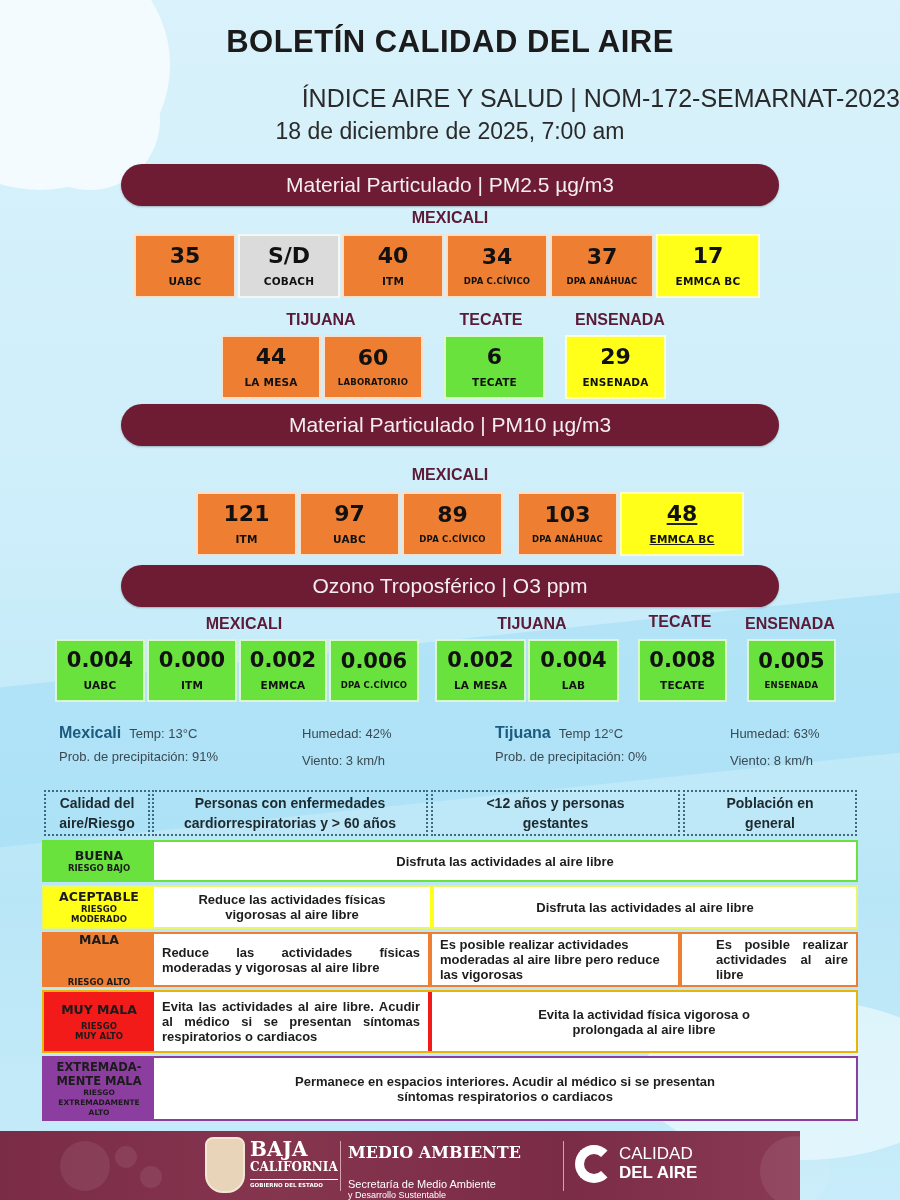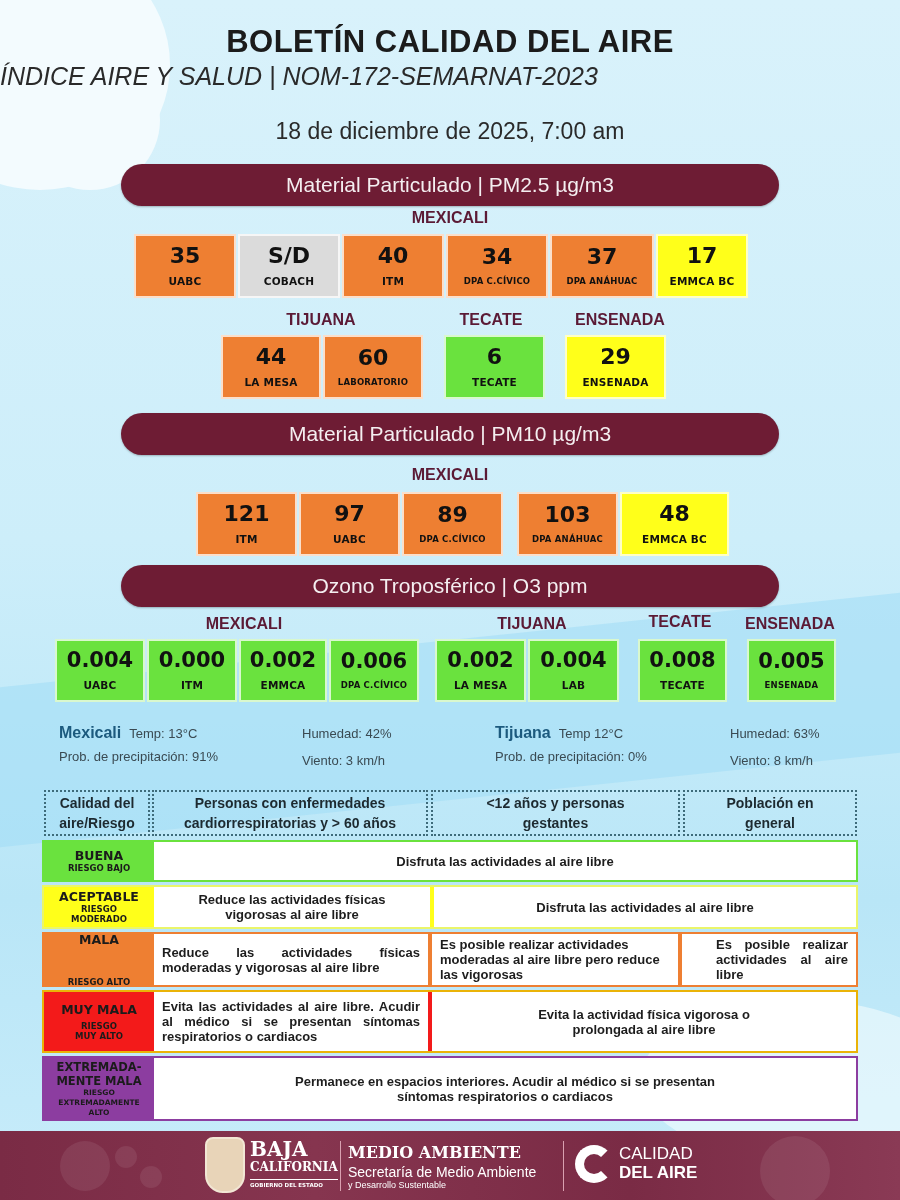--- a/index.html
+++ b/index.html
@@ -8,22 +8,22 @@
     font-family: "Liberation Sans", "DejaVu Sans", sans-serif;
     background: linear-gradient(180deg, #d9f2fb 0%, #cdeefa 45%, #b9e6f7 75%, #c8ecfa 100%);
     position: relative;
     color: #222;
   }
   .cloud { position: absolute; background: #f3fbfe; border-radius: 50%; }
   .bg-wedge { position: absolute; background: rgba(160,220,245,0.55); }
 
   .title { position: absolute; top: 24px; width: 100%; text-align: center;
     font-weight: 700; font-size: 31px; letter-spacing: 0.5px; color: #1b1b1b; }
-  .subtitle { position: absolute; top: 62px; width: 100%; text-align: left;
-    font-size: 25px; color: #2a2a2a; font-style: italic; }
+  .subtitle { position: absolute; top: 84px; width: 100%; text-align: right;
+    font-size: 25px; color: #2a2a2a; }
   .date { position: absolute; top: 118px; width: 100%; text-align: center;
     font-size: 23px; color: #2a2a2a; }
 
   .banner { position: absolute; left: 121px; width: 658px; height: 42px;
     background: #6e1c34; border-radius: 22px; color: #f4eef0;
     font-size: 21px; text-align: center; line-height: 42px;
     box-shadow: 0 1px 2px rgba(0,0,0,0.25); }
 
   .city { position: absolute; font-weight: 700; color: #5b1a35; font-size: 16px; text-align: center; }
 
@@ -46,21 +46,21 @@
     border: 2px dotted #3e6b7a; }
   .lrow { position: absolute; left: 42px; width: 816px; display: flex; }
   .lcat { display: flex; flex-direction: column; align-items: center; justify-content: center; text-align: center;
     font-family: "DejaVu Sans", sans-serif; font-weight: 700; color: #1b1b1b; }
   .lcat .c1 { font-size: 12.5px; line-height: 14px; }
   .lcat .c2 { font-size: 8.5px; line-height: 10px; }
   .cell { background: #fff; display: flex; align-items: center; justify-content: center;
     font-weight: 700; font-size: 13px; color: #1d1d1d; text-align: center; line-height: 15px; padding: 0 8px; }
   .cell.just { text-align: justify; justify-content: flex-start; }
 
-  .footer { position: absolute; left: 0; top: 1131px; width: 900px; height: 69px;
+  .footer { position: absolute; left: 0; top: 1131px; width: 800px; height: 69px;
     background: linear-gradient(90deg, #7a2b45 0%, #86354f 35%, #7a2b45 70%, #8a3a55 100%); }
   .footer .pat { position: absolute; border-radius: 50%; background: rgba(255,255,255,0.08); }
 </style>
 </head>
 <body>
 
 <div class="cloud" style="left:-90px;top:-60px;width:260px;height:250px;"></div>
 <div class="cloud" style="left:20px;top:50px;width:140px;height:140px;"></div>
 <div class="bg-wedge" style="left:0;top:640px;width:900px;height:160px;transform:skewY(-6deg);"></div>
 <div class="cloud" style="left:640px;top:1000px;width:320px;height:160px;opacity:0.6;"></div>
@@ -85,21 +85,21 @@
     <span class="lbl">ITM</span>
   </div>
   <div class="box orange" style="width:102px;height:64px;">
     <span class="val">34</span>
     <span class="lbl sm">DPA C.CÍVICO</span>
   </div>
   <div class="box orange" style="width:104px;height:64px;">
     <span class="val">37</span>
     <span class="lbl sm">DPA ANÁHUAC</span>
   </div>
-  <div class="box yellow" style="width:92px;height:64px;align-items:center;">
+  <div class="box yellow" style="width:104px;height:64px;align-items:center;">
     <span class="val">17</span>
     <span class="lbl">EMMCA BC</span>
   </div>
 </div>
 
 <div class="city" style="left:221px;width:200px;top:311px;">TIJUANA</div>
 <div class="city" style="left:441px;width:100px;top:311px;">TECATE</div>
 <div class="city" style="left:560px;width:120px;top:311px;">ENSENADA</div>
 
 <div class="row" style="left:221px;top:335px;">
@@ -118,40 +118,40 @@
     <span class="lbl">TECATE</span>
   </div>
 </div>
 <div class="row" style="left:565px;top:335px;">
   <div class="box yellow" style="width:101px;height:64px;">
     <span class="val">29</span>
     <span class="lbl">ENSENADA</span>
   </div>
 </div>
 
-<div class="banner" style="top:413px;">Material Particulado  | PM10  µg/m3</div>
+<div class="banner" style="top:404px;">Material Particulado  | PM10  µg/m3</div>
 <div class="city" style="left:0;width:900px;top:466px;">MEXICALI</div>
 <div class="row" style="left:196px;top:492px;">
   <div class="box orange" style="width:101px;height:64px;">
     <span class="val">121</span>
     <span class="lbl">ITM</span>
   </div>
   <div class="box orange" style="width:101px;height:64px;">
     <span class="val">97</span>
     <span class="lbl">UABC</span>
   </div>
   <div class="box orange" style="width:101px;height:64px;">
     <span class="val">89</span>
     <span class="lbl sm">DPA C.CÍVICO</span>
   </div>
   <div class="box orange" style="width:101px;height:64px;margin-left:12px;">
     <span class="val">103</span>
     <span class="lbl sm">DPA ANÁHUAC</span>
   </div>
-  <div class="box yellow" style="width:109px;height:64px;">
+  <div class="box yellow" style="width:124px;height:64px;text-decoration:underline;">
     <span class="val">48</span>
     <span class="lbl">EMMCA BC</span>
   </div>
 </div>
 
 <div class="banner" style="top:565px;">Ozono Troposférico  | O3  ppm</div>
 <div class="city" style="left:144px;width:200px;top:615px;">MEXICALI</div>
 <div class="city" style="left:432px;width:200px;top:615px;">TIJUANA</div>
 <div class="city" style="left:630px;width:100px;top:613px;">TECATE</div>
 <div class="city" style="left:730px;width:120px;top:615px;">ENSENADA</div>
@@ -268,21 +268,21 @@
 
   <div style="position:absolute;left:205px;top:6px;width:40px;height:56px;background:#e8d4b8;border-radius:8px 8px 18px 18px;border:2px solid #f2e6d4;"></div>
   <div style="position:absolute;left:250px;top:8px;color:#fff;font-family:'DejaVu Serif',serif;font-weight:700;line-height:1;">
     <div style="font-size:20px;">BAJA</div>
     <div style="font-size:12px;margin-top:2px;">CALIFORNIA</div>
     <div style="font-size:5.5px;margin-top:6px;border-top:1px solid #fff;padding-top:3px;font-family:'DejaVu Sans',sans-serif;">GOBIERNO DEL ESTADO</div>
   </div>
   <div style="position:absolute;left:340px;top:10px;width:1px;height:50px;background:#d9a0b0;"></div>
   <div style="position:absolute;left:348px;top:14px;color:#fff;">
     <div style="font-family:'DejaVu Serif',serif;font-weight:700;font-size:16px;line-height:1;">MEDIO AMBIENTE</div>
-    <div style="font-size:14px;margin-top:3px;">Secretaría de Medio Ambiente</div>
+    <div style="font-size:11px;margin-top:17px;">Secretaría de Medio Ambiente</div>
     <div style="font-size:9px;">y Desarrollo Sustentable</div>
   </div>
   <div style="position:absolute;left:563px;top:10px;width:1px;height:50px;background:#d9a0b0;"></div>
   <div style="position:absolute;left:575px;top:14px;width:38px;height:38px;border-radius:50%;border:9px solid #fff;border-right-color:transparent;"></div>
   <div style="position:absolute;left:619px;top:14px;color:#fff;line-height:1;">
     <div style="font-size:17px;">CALIDAD</div>
     <div style="font-size:17px;font-weight:700;margin-top:2px;">DEL AIRE</div>
   </div>
 </div>
 

